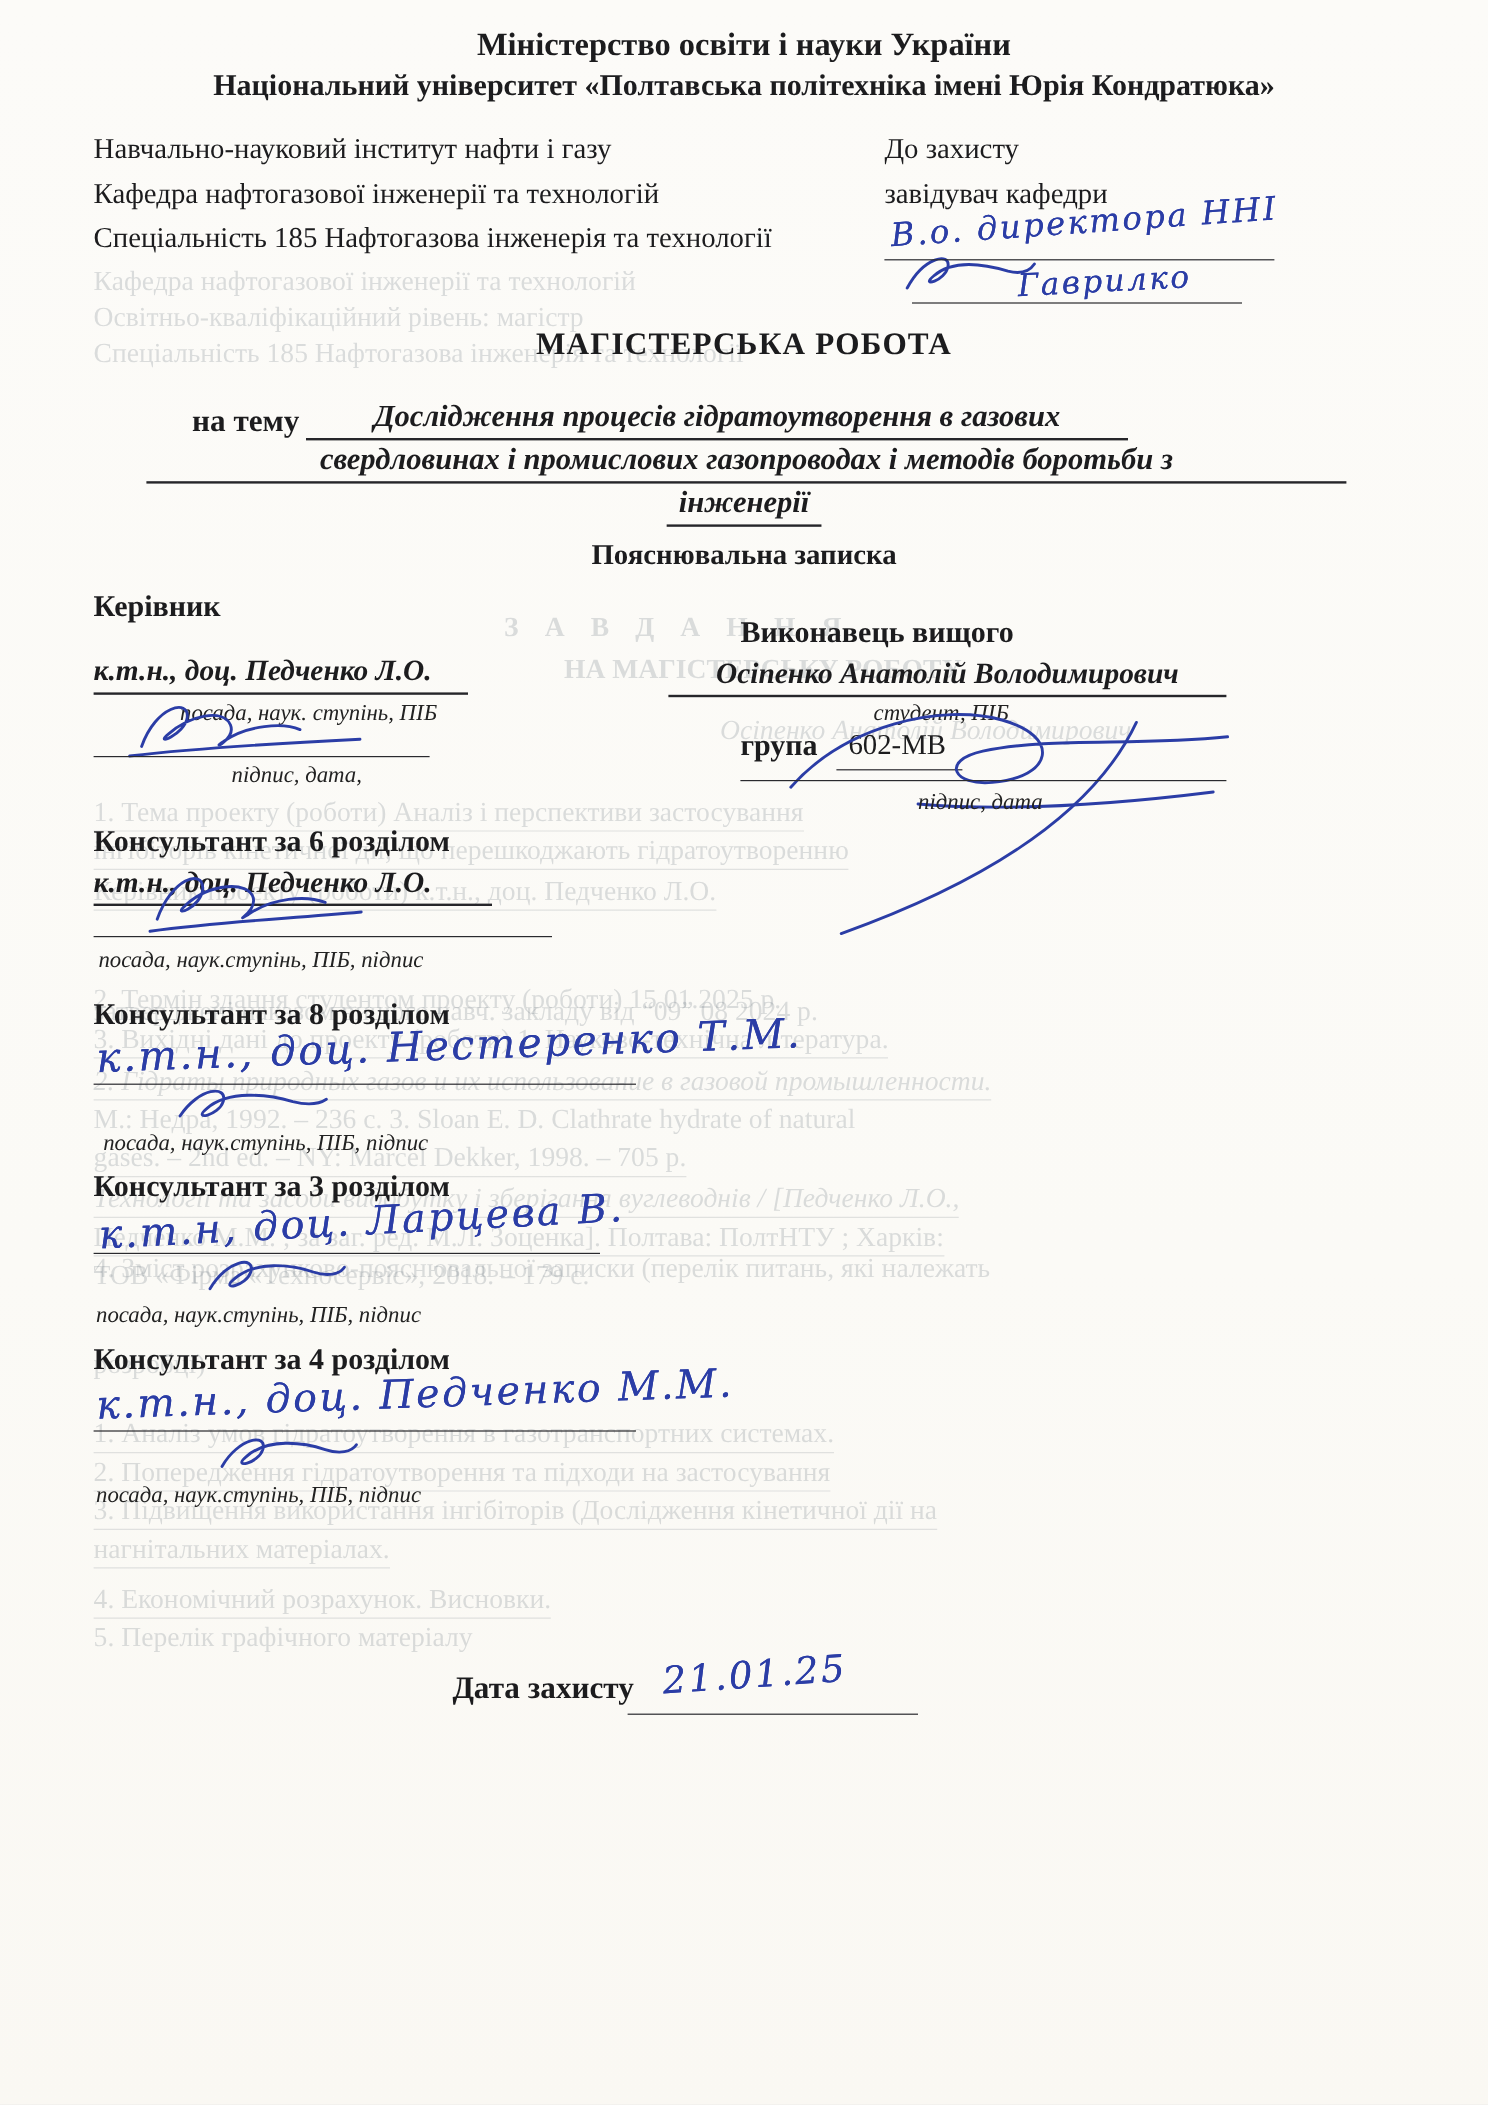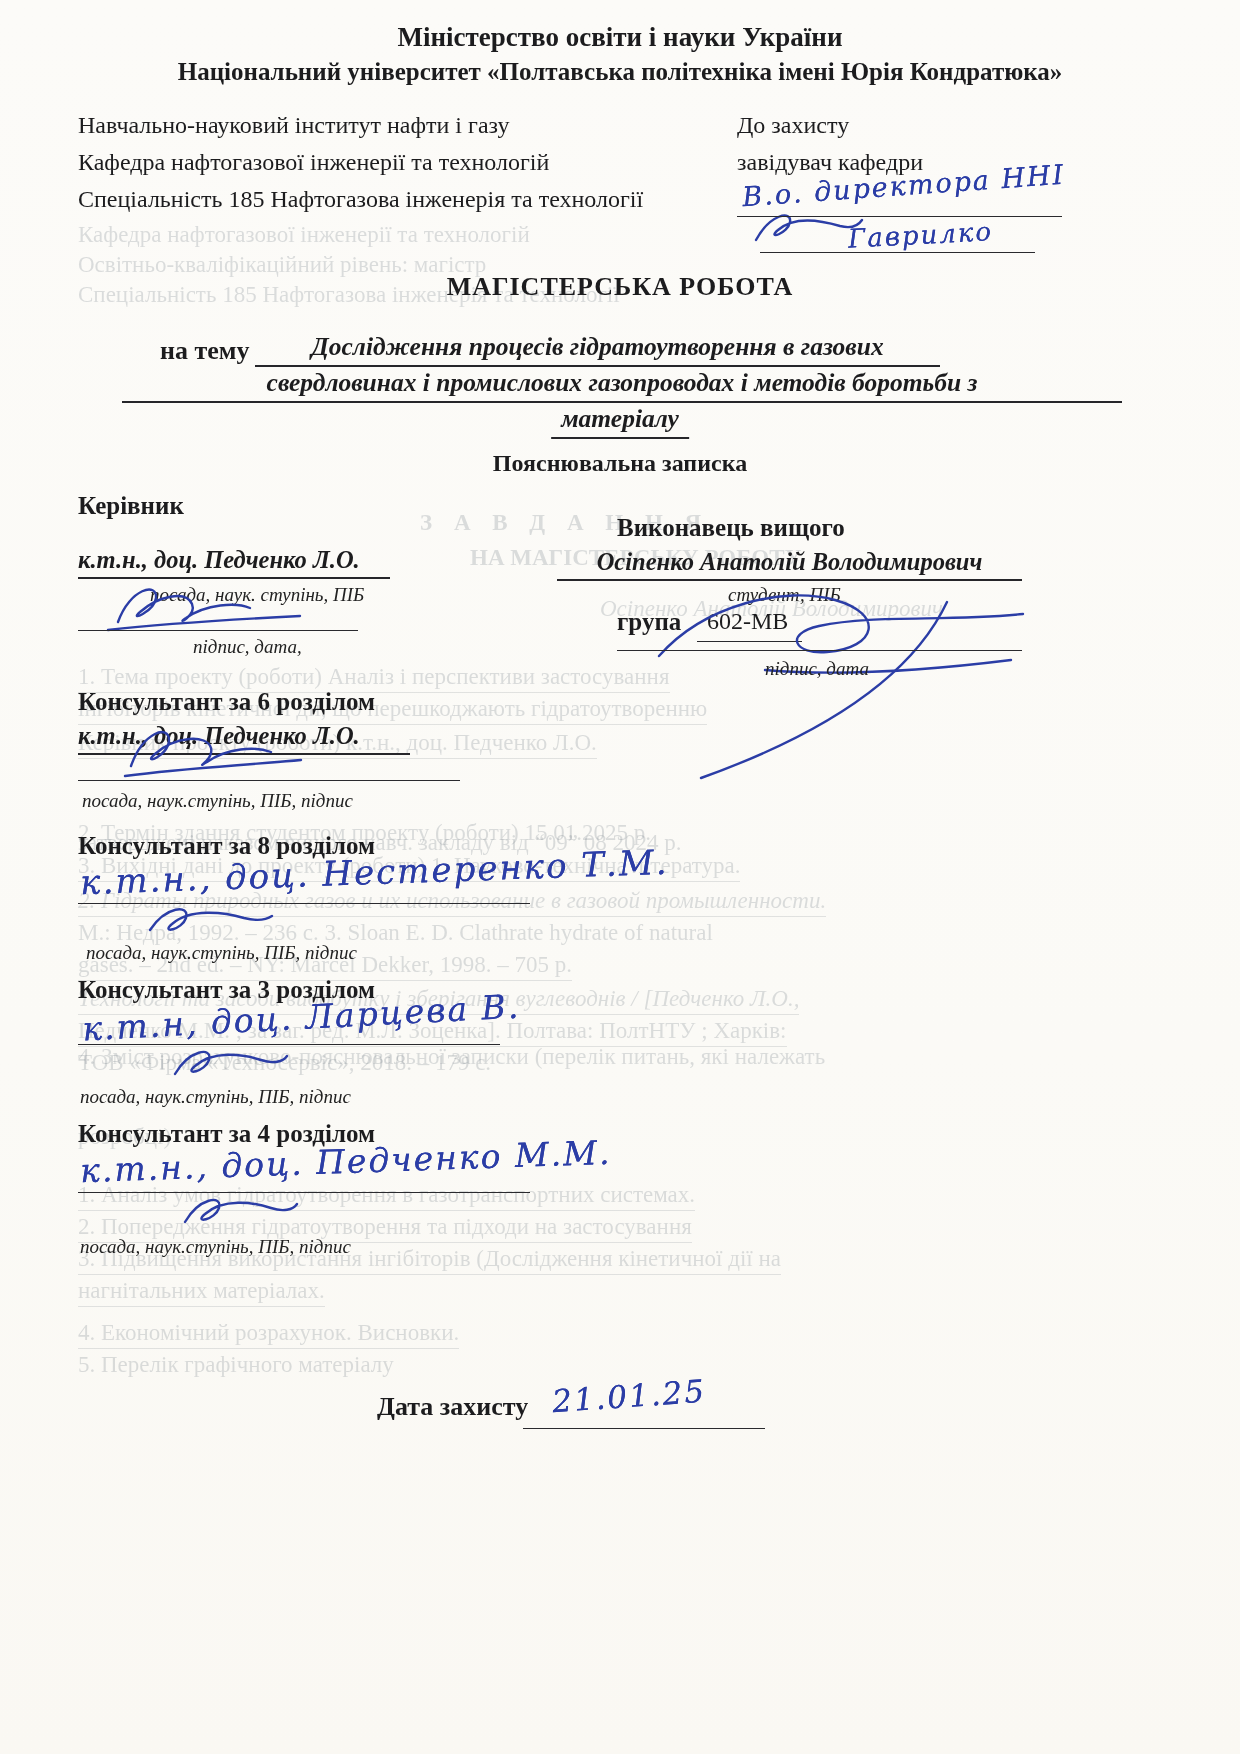--- a/index.html
+++ b/index.html
@@ -175,21 +175,21 @@
   </svg>
   <div class="rule ap-rule1"></div>
   <div class="hw ap-hw2">Гаврилко</div>
   <div class="rule ap-rule2"></div>
 
   <div class="abs center b t-worktype">МАГІСТЕРСЬКА РОБОТА</div>
 
   <div class="abs b topic-lbl">на тему</div>
   <div class="abs bi uline topic2">свердловинах і промислових газопроводах і методів боротьби з</div>
   <div class="abs bi uline topic1">Дослідження процесів гідратоутворення в газових</div>
-  <div class="abs bi uline topic3">матеріалу</div>
+  <div class="abs bi uline topic3">інженерії</div>
   <div class="abs center b t-subtitle">Пояснювальна записка</div>
 
   <div class="abs h2 sup-label">Керівник</div>
   <div class="abs bi uline sup-name">к.т.н., доц.  Педченко Л.О.</div>
   <div class="abs sm sup-cap">посада, наук. ступінь, ПІБ</div>
   <svg class="sig sup-sig" width="220" height="60" viewBox="0 0 220 60">
     <path d="M18 44 C30 10 58 4 56 20 C54 34 28 44 40 34 C58 18 86 12 92 26 C97 38 74 48 86 40 C106 26 136 24 150 30"></path>
     <path d="M8 52 C60 46 120 42 200 38"></path>
   </svg>
   <div class="rule sup-rule"></div>

